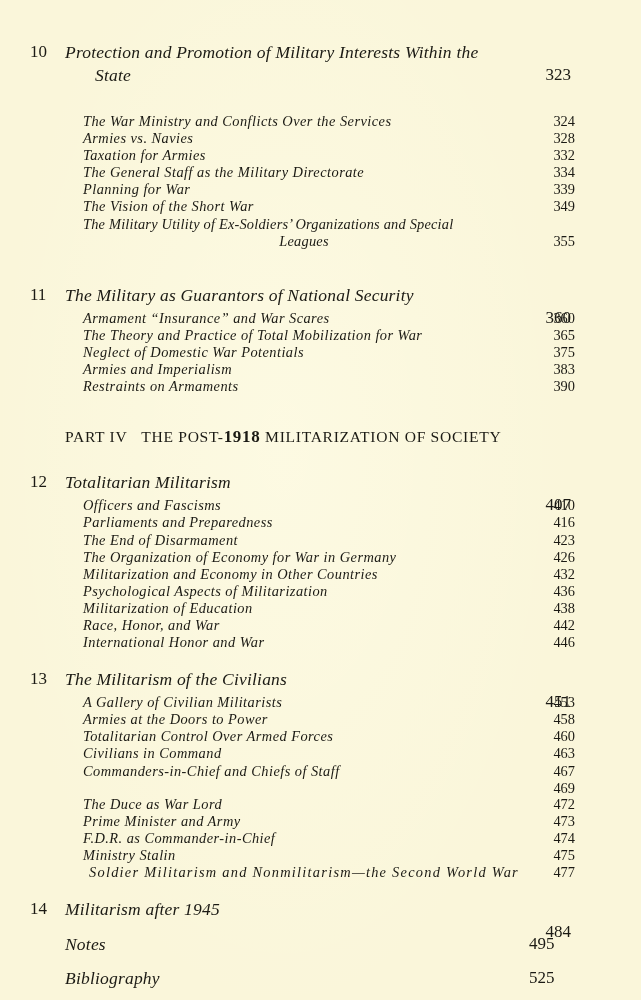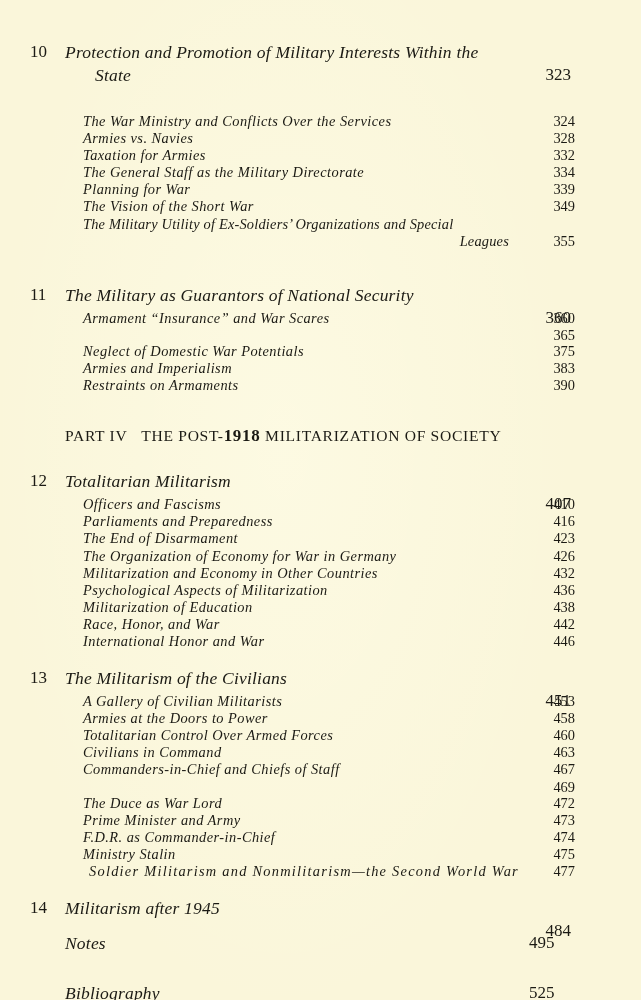--- a/index.html
+++ b/index.html
@@ -109,21 +109,21 @@
     letter-spacing: 0.2px;
   }
   .sec-title.justified::after {
     content: "";
     display: inline-block;
     width: 100%;
   }
   .sec-title.justified .cont {
     display: block;
     margin-left: 16px;
-    text-align: right;
+    text-align: center;
   }
   .sec-title.tight {
     letter-spacing: 1.25px;
     text-indent: 6px;
   }
   .sec-page {
     position: absolute;
     right: 0;
     top: 0;
     width: 42px;
@@ -230,20 +230,21 @@
         <span class="chap-num">11</span>
         <div class="chap-title">The Military as Guarantors of National Security</div>
         <span class="chap-page">360</span>
       </div>
       <div class="sections">
         <div class="section">
           <div class="sec-title">Armament “Insurance” and War Scares</div>
           <span class="sec-page">360</span>
         </div>
         <div class="section">
+          <div class="sec-title">The Theory and Practice of Total Mobilization for War</div>
           <span class="sec-page">365</span>
         </div>
         <div class="section">
           <div class="sec-title">Neglect of Domestic War Potentials</div>
           <span class="sec-page">375</span>
         </div>
         <div class="section">
           <div class="sec-title">Armies and Imperialism</div>
           <span class="sec-page">383</span>
         </div>
@@ -366,21 +367,21 @@
     <div class="chapter">
       <div class="chap-head">
         <span class="chap-num">14</span>
         <div class="chap-title">Militarism after 1945</div>
         <span class="chap-page">484</span>
       </div>
     </div>
 
     <div style="height:12px"></div>
 
-    <div class="backmatter-item" style="margin-bottom:28px">
+    <div class="backmatter-item" style="margin-bottom:12px">
       <div class="bm-title">Notes</div>
       <span class="bm-page">495</span>
     </div>
     <div class="backmatter-item" style="margin-bottom:12px">
       <div class="bm-title">Bibliography</div>
       <span class="bm-page">525</span>
     </div>
 
   </div>
 </div>

